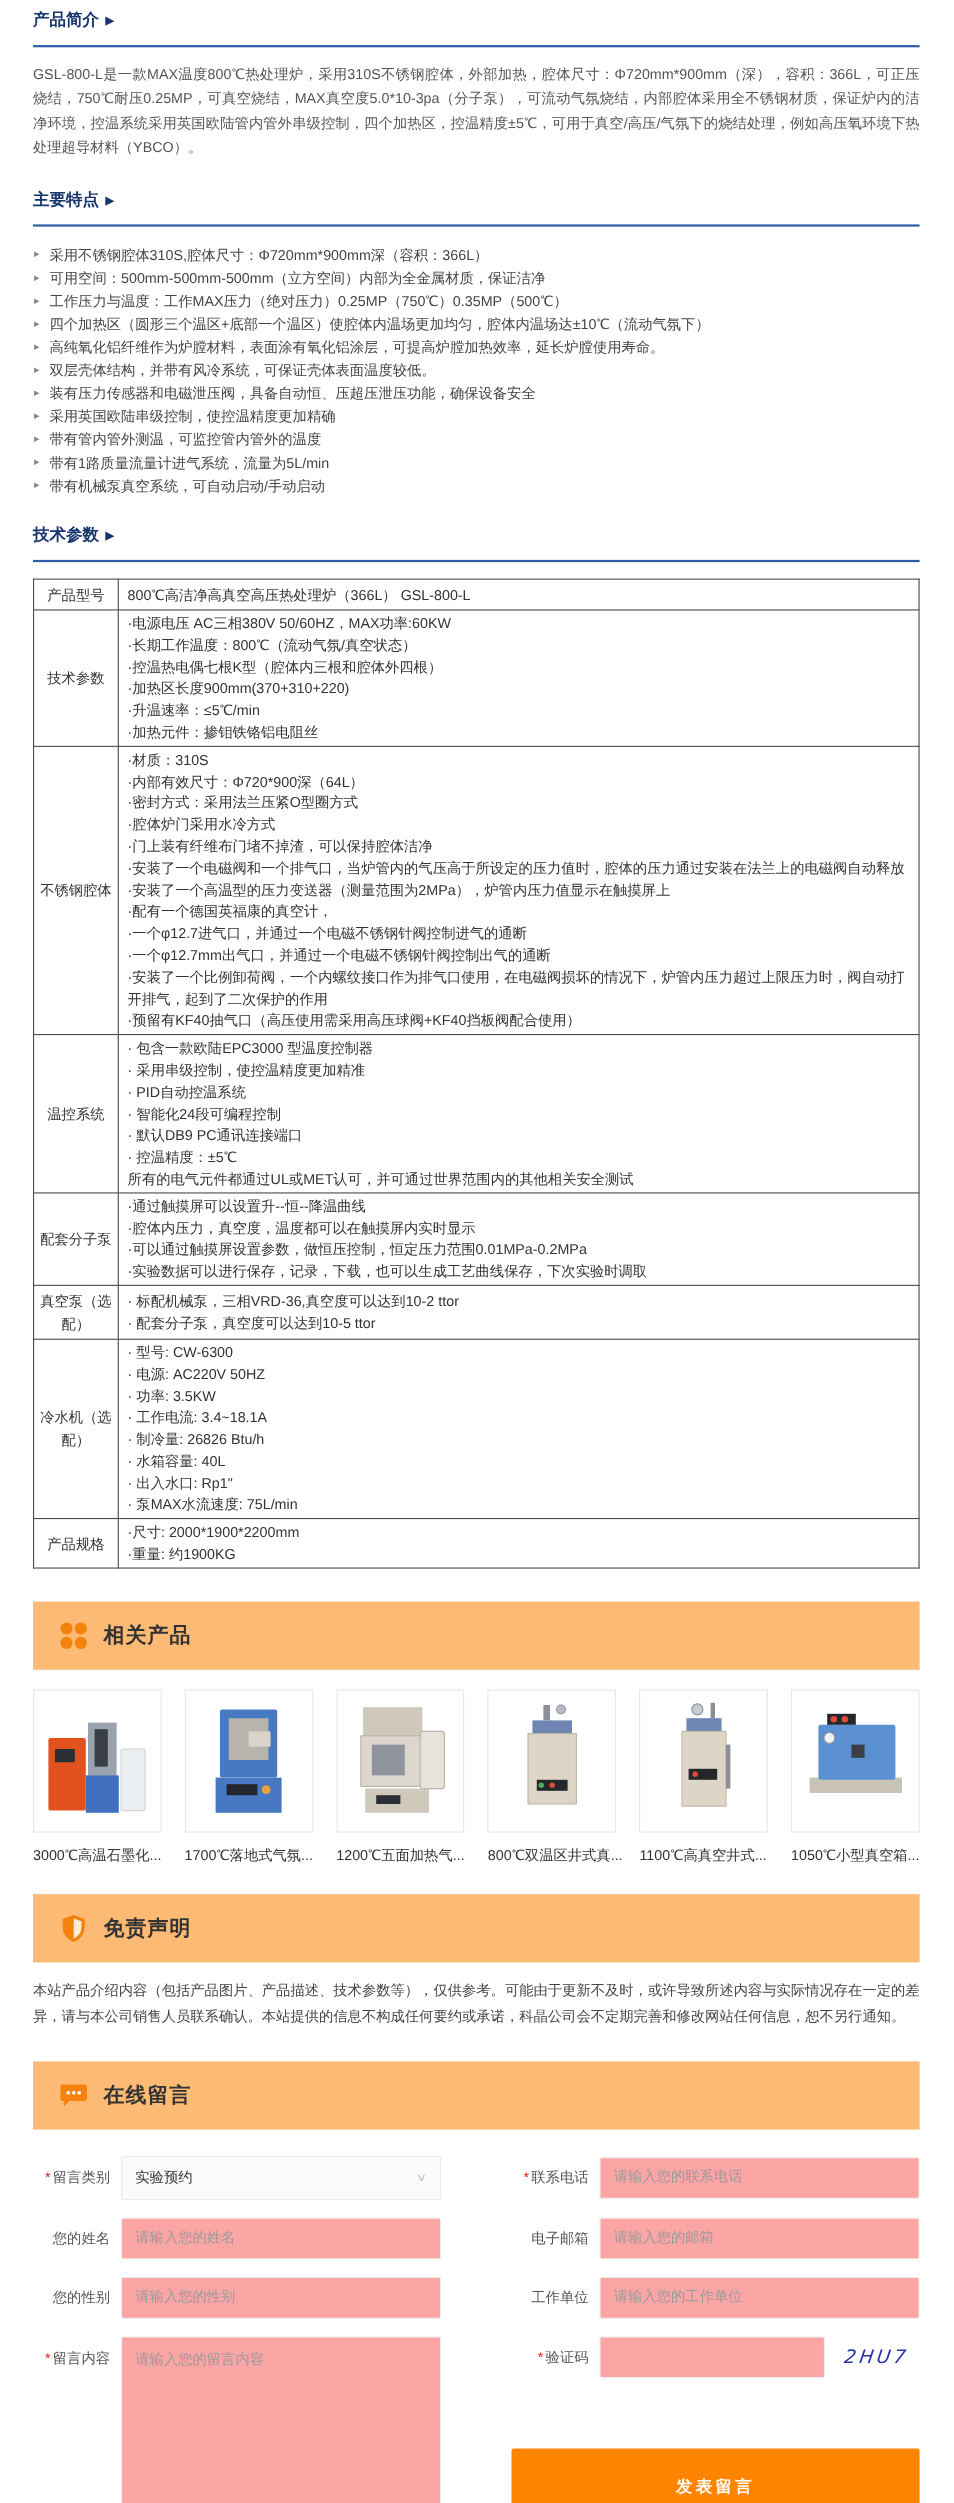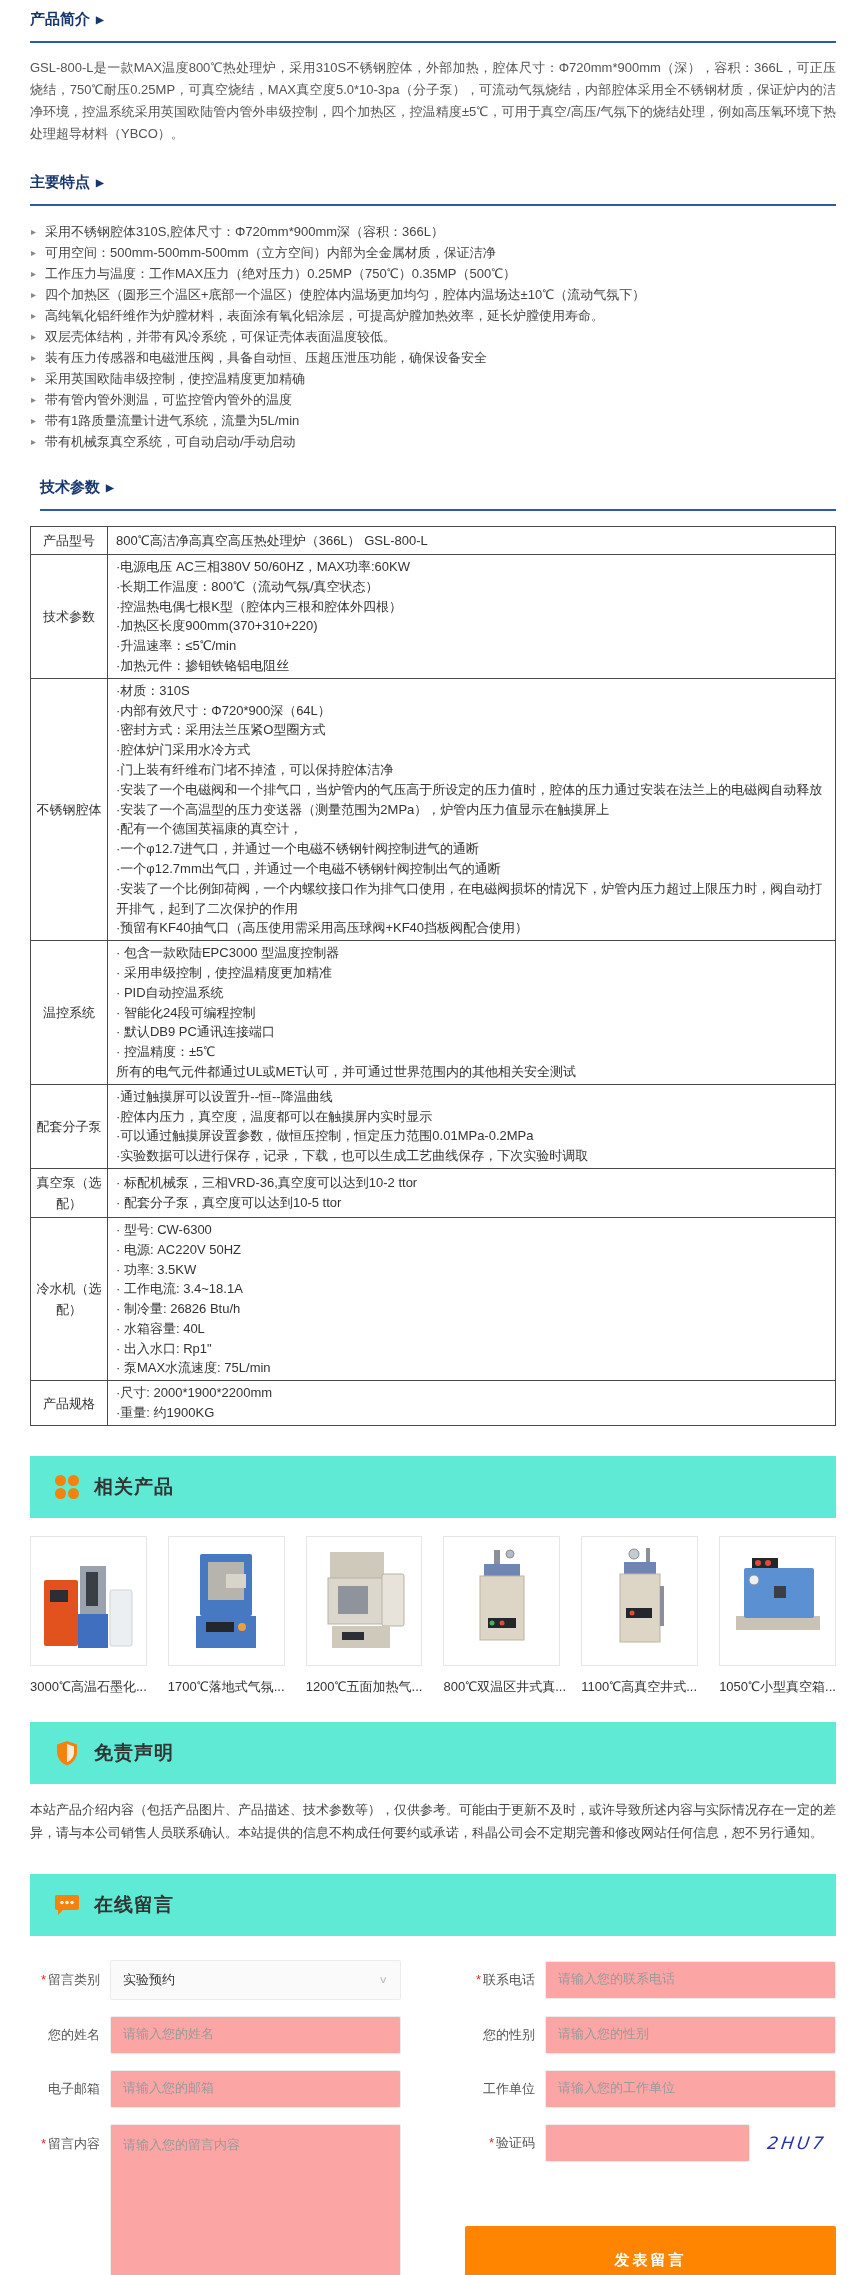--- a/index.html
+++ b/index.html
@@ -17,21 +17,21 @@
   .features .blt{position:absolute;left:1px;top:0;color:#888;font-size:10px;line-height:21px;}
 
   
   .spec-table{width:100%;border-collapse:collapse;margin-top:15px;table-layout:fixed;}
   .spec-table td{border:1px solid #4a4a4a;font-size:13px;color:#333;}
   .spec-table td.lbl{width:68px;text-align:center;vertical-align:middle;padding:3px 4px;line-height:21px;}
   .spec-table td.val{padding:2px 8px;vertical-align:middle;}
   .spec-table .ln{line-height:19.8px;}
 
   
-  .bar{margin-top:30px;height:62px;background:#5eead4;display:flex;align-items:center;padding:0 24px;box-sizing:border-box;}
+  .bar{margin-top:30px;height:62px;background:#fdba74;display:flex;align-items:center;padding:0 24px;box-sizing:border-box;}
   .bar h3{margin:0;font-size:19px;color:#333;font-weight:bold;letter-spacing:1px;}
   .bar-icon{display:inline-flex;margin-right:14px;width:26px;height:26px;align-items:center;justify-content:center;}
   .clover{display:grid;grid-template-columns:11px 11px;grid-template-rows:11px 11px;gap:2px;}
   .clover i{background:#f5820c;border-radius:50% 50% 50% 50%;}
 
   
   .cards{display:flex;gap:21px;margin-top:18px;}
   .card{flex:1;min-width:0;cursor:pointer;}
   .imgbox{border:1px solid #e6e6e6;height:128px;background:#fff;display:flex;align-items:center;justify-content:center;}
   .pname{margin-top:12px;font-size:13px;color:#333;text-align:left;white-space:nowrap;}
@@ -72,21 +72,21 @@
     <li><span class="blt">▸</span><span>四个加热区（圆形三个温区+底部一个温区）使腔体内温场更加均匀，腔体内温场达±10℃（流动气氛下）</span></li>
     <li><span class="blt">▸</span><span>高纯氧化铝纤维作为炉膛材料，表面涂有氧化铝涂层，可提高炉膛加热效率，延长炉膛使用寿命。</span></li>
     <li><span class="blt">▸</span><span>双层壳体结构，并带有风冷系统，可保证壳体表面温度较低。</span></li>
     <li><span class="blt">▸</span><span>装有压力传感器和电磁泄压阀，具备自动恒、压超压泄压功能，确保设备安全</span></li>
     <li><span class="blt">▸</span><span>采用英国欧陆串级控制，使控温精度更加精确</span></li>
     <li><span class="blt">▸</span><span>带有管内管外测温，可监控管内管外的温度</span></li>
     <li><span class="blt">▸</span><span>带有1路质量流量计进气系统，流量为5L/min</span></li>
     <li><span class="blt">▸</span><span>带有机械泵真空系统，可自动启动/手动启动</span></li>
   </ul>
 
-  <h2 class="sec-title" style="margin-top:26px;margin-left:10px;"><span>技术参数</span><span class="arr">▶</span></h2>
+  <h2 class="sec-title" style="margin-top:26px;"><span>技术参数</span><span class="arr">▶</span></h2>
   <table class="spec-table">
     <tbody>
       <tr>
         <td class="lbl">产品型号</td>
         <td class="val">
             <div class="ln">800℃高洁净高真空高压热处理炉（366L） GSL-800-L</div>
           </td>
       </tr>
       <tr>
         <td class="lbl">技术参数</td>
@@ -295,26 +295,26 @@
     </div>
     <div class="frow">
       <label class="flabel"><em class="req">*</em><span>联系电话</span></label>
       <input class="finput" placeholder="请输入您的联系电话" style="">
     </div>
     <div class="frow">
       <label class="flabel">您的姓名</label>
       <input class="finput" placeholder="请输入您的姓名" style="">
     </div>
     <div class="frow">
+      <label class="flabel">电子邮箱</label>
+      <input class="finput" placeholder="请输入您的邮箱" style="">
+    </div>
+    <div class="frow">
       <label class="flabel">您的性别</label>
       <input class="finput" placeholder="请输入您的性别" style="">
-    </div>
-    <div class="frow">
-      <label class="flabel">电子邮箱</label>
-      <input class="finput" placeholder="请输入您的邮箱" style="">
     </div>
     <div class="frow">
       <label class="flabel">工作单位</label>
       <input class="finput" placeholder="请输入您的工作单位" style="">
     </div>
     <div class="frow top">
       <label class="flabel"><em class="req">*</em><span>留言内容</span></label>
       <textarea class="finput" placeholder="请输入您的留言内容" style=""></textarea>
     </div>
     <div class="cap-col">

